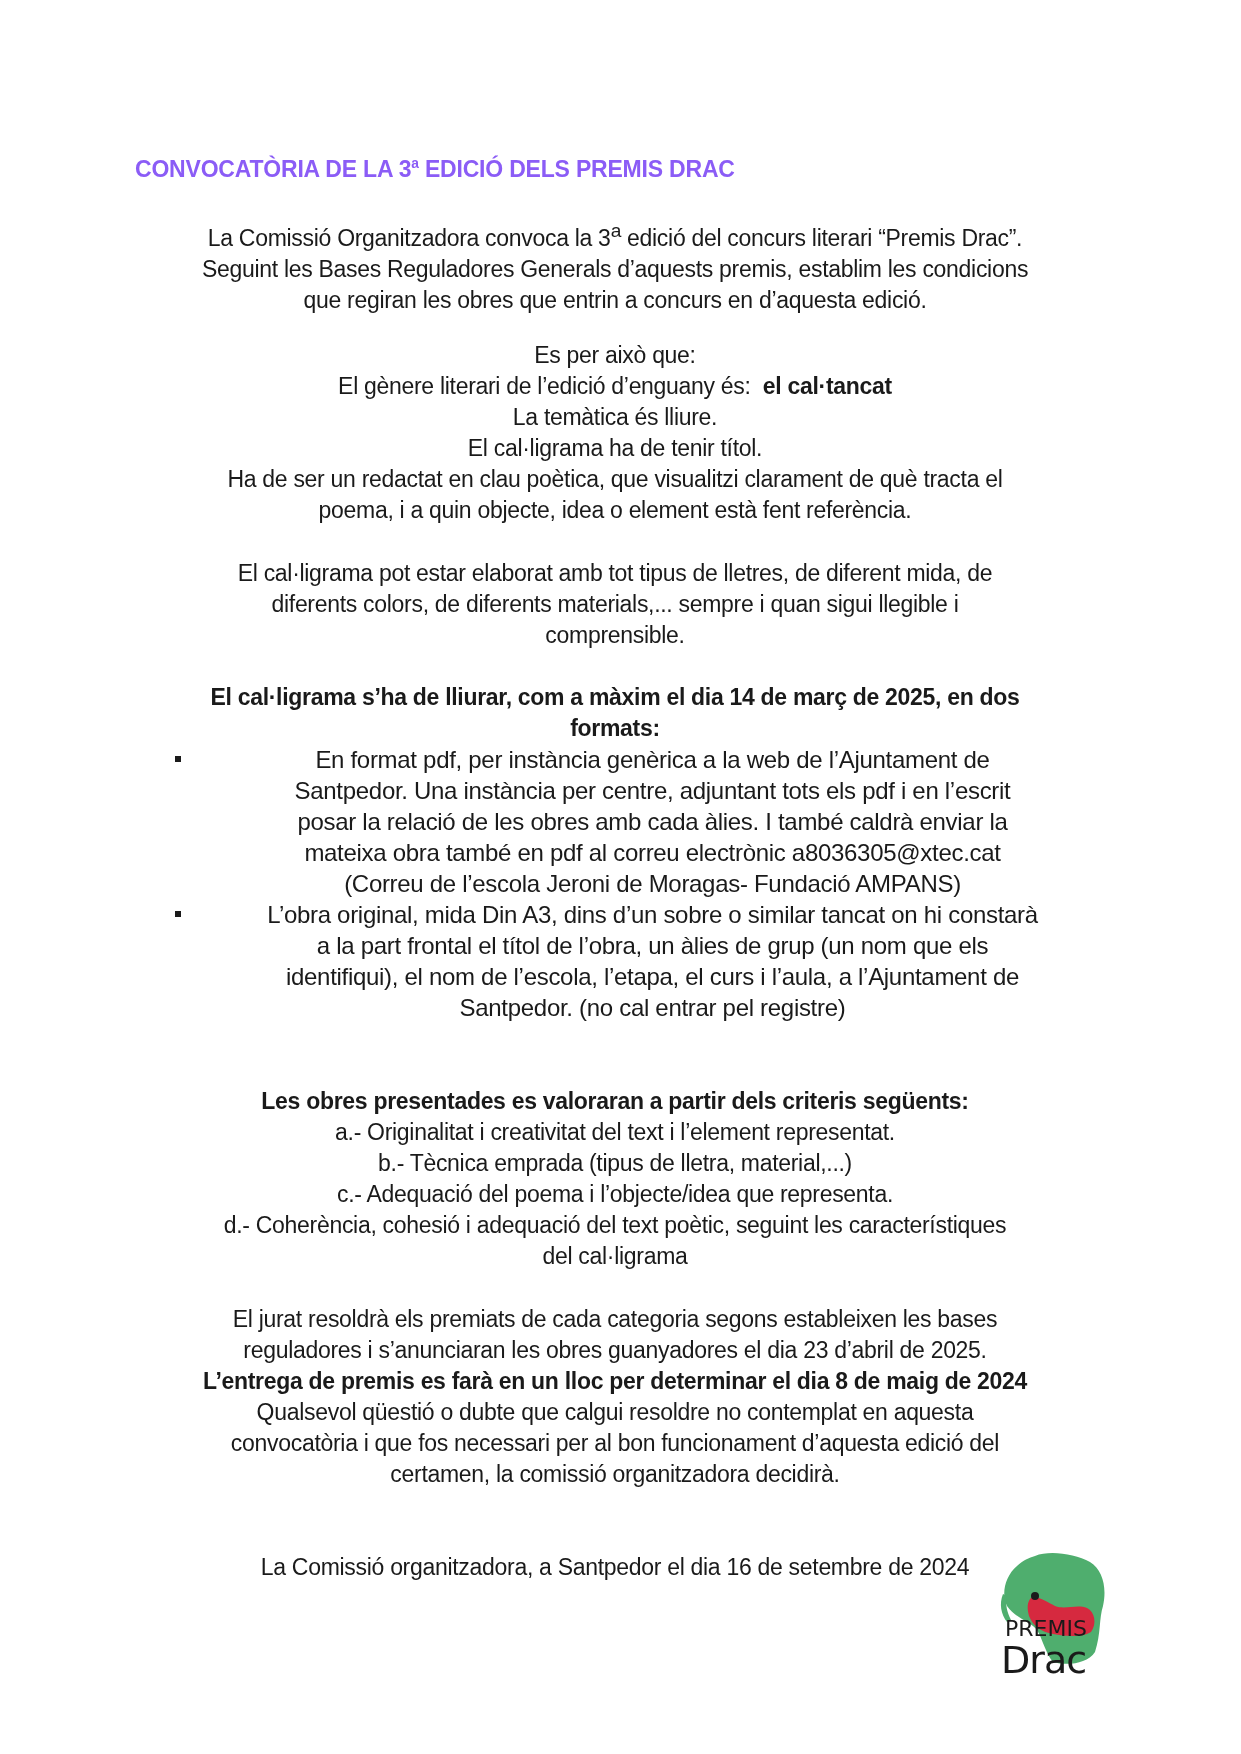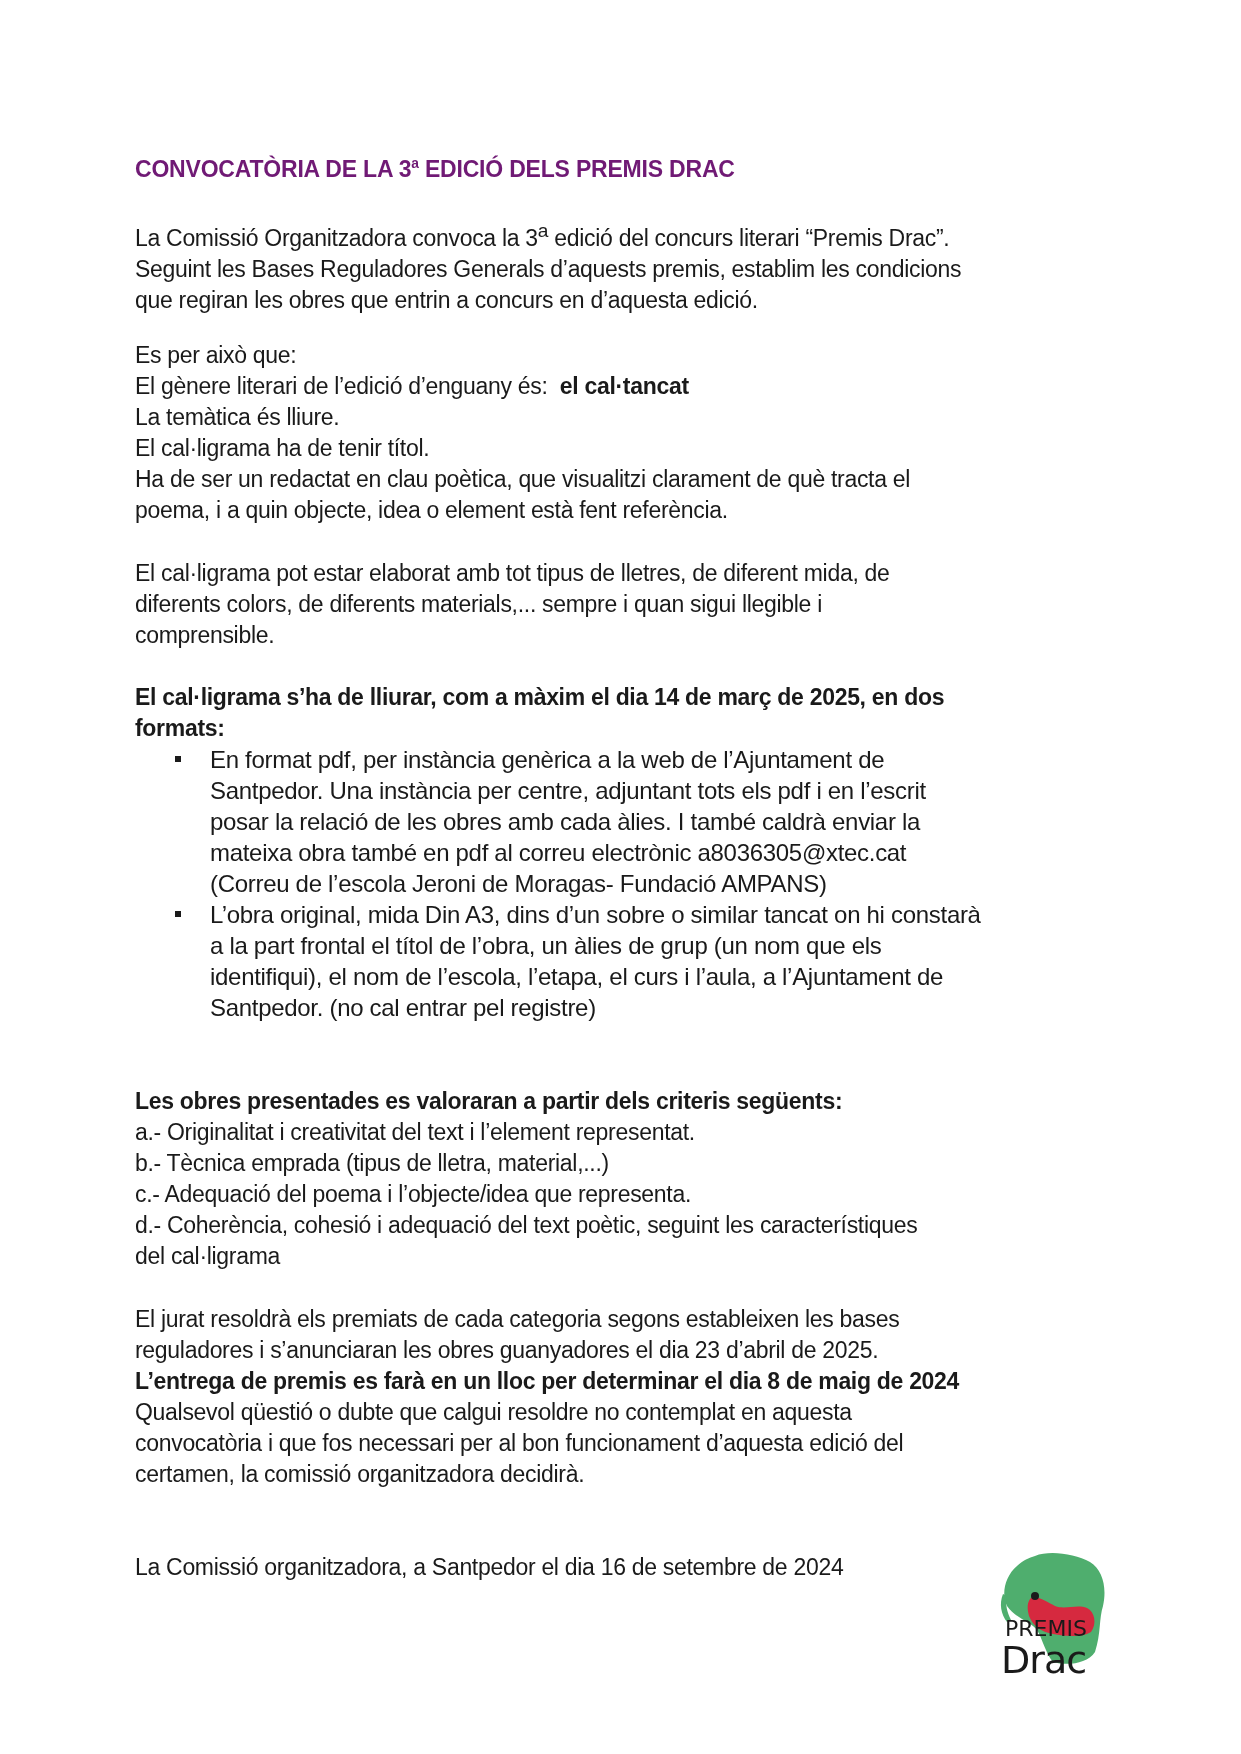--- a/index.html
+++ b/index.html
@@ -20,40 +20,41 @@
       left: 135px;
       top: 0;
       width: 960px;
     }
     .title {
       position: absolute;
       top: 156px;
       left: 0;
       font-size: 23px;
       font-weight: bold;
-      color: #701a75;
+      color: #8b5cf6;
       letter-spacing: -0.2px;
       white-space: nowrap;
     }
     .title sup, .p sup {
       font-size: 0.6em;
       vertical-align: super;
       line-height: 0;
     }
     .block {
       position: absolute;
       left: 0;
       width: 960px;
       font-size: 23px;
       line-height: 31px;
       letter-spacing: -0.3px;
     }
     .line {
       display: block;
       white-space: nowrap;
+      text-align: center;
     }
     .b { font-weight: bold; }
     .bullets {
       position: absolute;
       left: 0;
       width: 960px;
       font-size: 24px;
       line-height: 31px;
       letter-spacing: -0.3px;
     }

